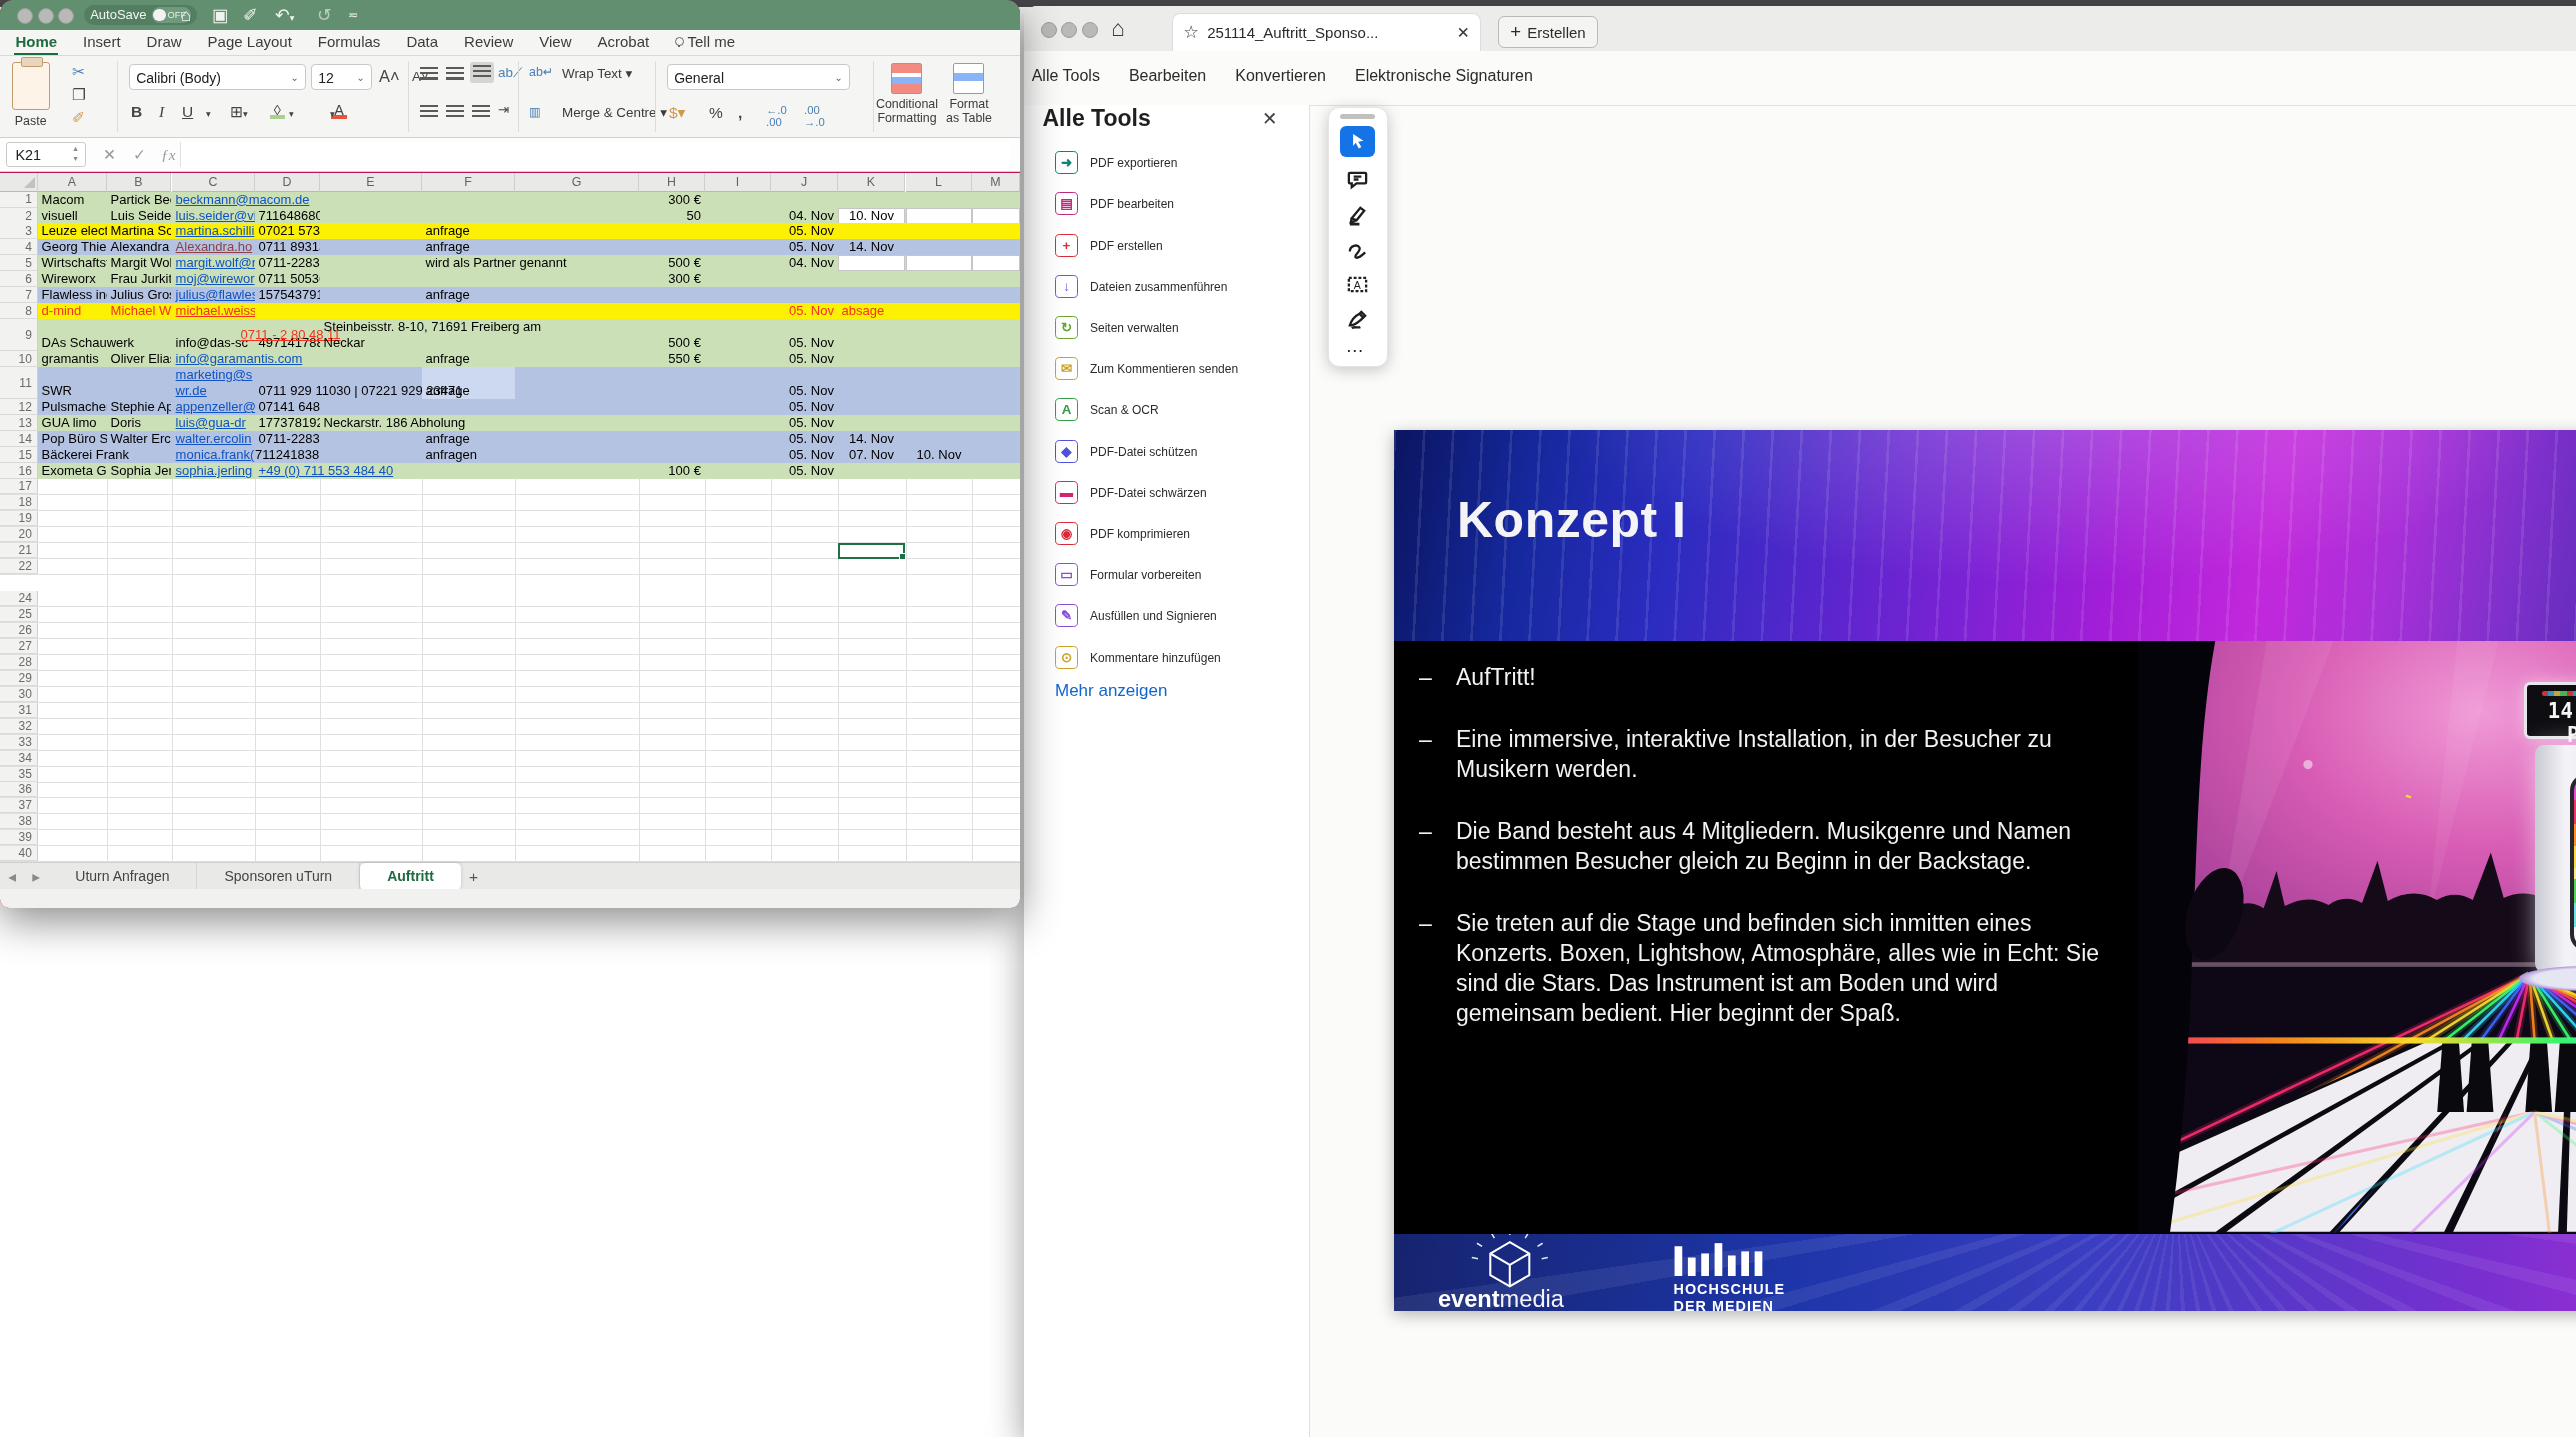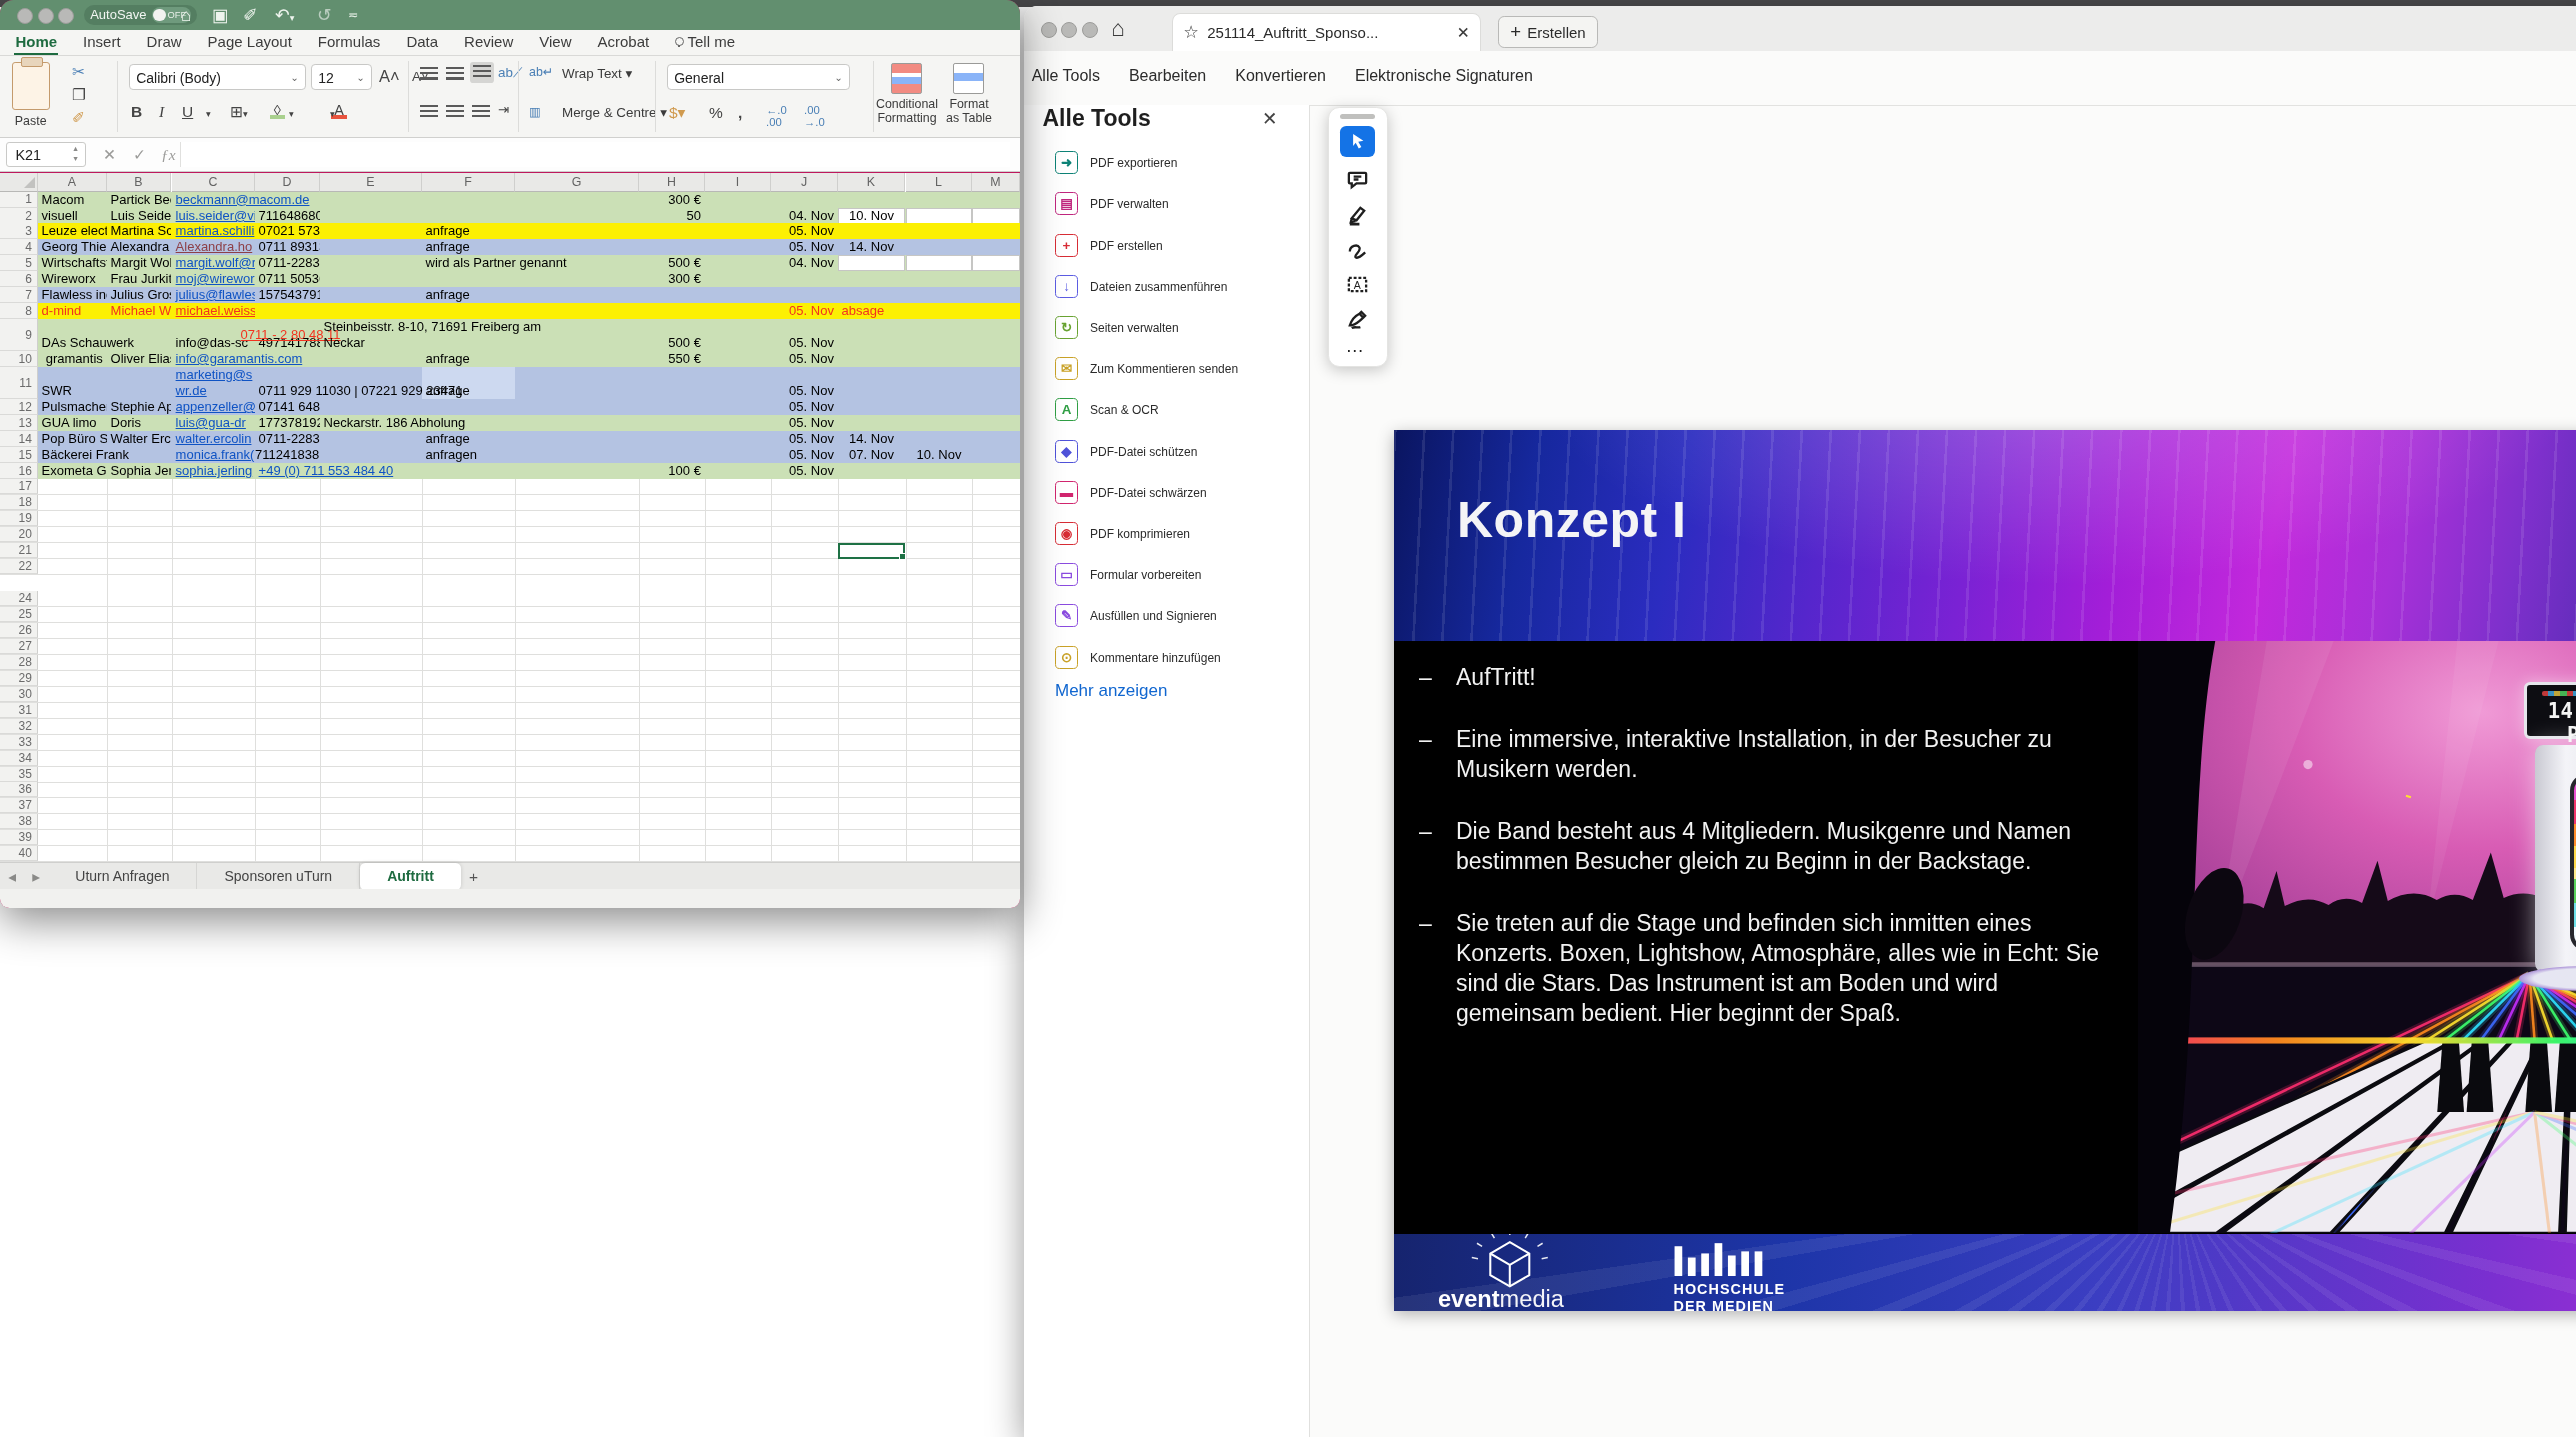--- a/index.html
+++ b/index.html
@@ -364,21 +364,21 @@
           <div class="t " style="left: 255px; width: 65px; top: 16px;">49714178890</div>
           <div class="t two flow" style="left: 320px; width: 102px; height: 32px;">
             <div style="height: 16px; line-height: 16px; white-space: nowrap;">Steinbeisstr. 8-10, 71691 Freiberg am</div>
             <div style="height: 16px; line-height: 16px;">Neckar</div>
           </div>
           <div class="t right" style="left: 639px; width: 66px; top: 16px;">500 €</div>
           <div class="t right" style="left: 771px; width: 67px; top: 16px;">05. Nov</div>
           <div class="rn">9</div>
         </div>
         <div class="xrow bg-green" style="top: 178px; height: 16px;">
-          <div class="t " style="left: 38px; width: 69px; text-align: center;">gramantis</div>
+          <div class="t " style="left: 38px; width: 69px;">gramantis</div>
           <div class="t " style="left: 107px; width: 64px;">Oliver Elias, A</div>
           <div class="t link flow" style="left: 172px; width: 83px;">info@garamantis.com</div>
           <div class="t " style="left: 422px; width: 93px;">anfrage</div>
           <div class="t right" style="left: 639px; width: 66px;">550 €</div>
           <div class="t right" style="left: 771px; width: 67px;">05. Nov</div>
           <div class="rn">10</div>
         </div>
         <div class="xrow bg-blue" style="top: 194px; height: 32px;">
           <div class="cellhl" style="left: 422px; width: 93px; top: 0px; bottom: 0px;"></div>
           <div class="t " style="left: 38px; width: 69px; top: 16px;">SWR</div>
@@ -565,21 +565,21 @@
     <div class="abs" id="ac-panel">
       <div class="abs" style="left:18.5px;top:0px;font-size:23px;font-weight:bold;color:#1f1f1f">Alle Tools</div>
       <div class="abs" style="left:238px;top:3.1px;font-size:18.5px;color:#444">✕</div>
       <div id="tools-list">
           <div class="tool-item" style="top: 37px;">
             <span class="tool-ic" style="border-color: rgb(13, 130, 118); color: rgb(13, 130, 118);">➜</span>
             <span class="tool-label">PDF exportieren</span>
           </div>
           <div class="tool-item" style="top: 78px;">
             <span class="tool-ic" style="border-color: rgb(192, 38, 126); color: rgb(192, 38, 126);">▤</span>
-            <span class="tool-label">PDF verwalten</span>
+            <span class="tool-label">PDF bearbeiten</span>
           </div>
           <div class="tool-item" style="top: 120px;">
             <span class="tool-ic" style="border-color: rgb(215, 44, 53); color: rgb(215, 44, 53);">+</span>
             <span class="tool-label">PDF erstellen</span>
           </div>
           <div class="tool-item" style="top: 161px;">
             <span class="tool-ic" style="border-color: rgb(91, 92, 226); color: rgb(91, 92, 226);">↓</span>
             <span class="tool-label">Dateien zusammenführen</span>
           </div>
           <div class="tool-item" style="top: 202px;">

